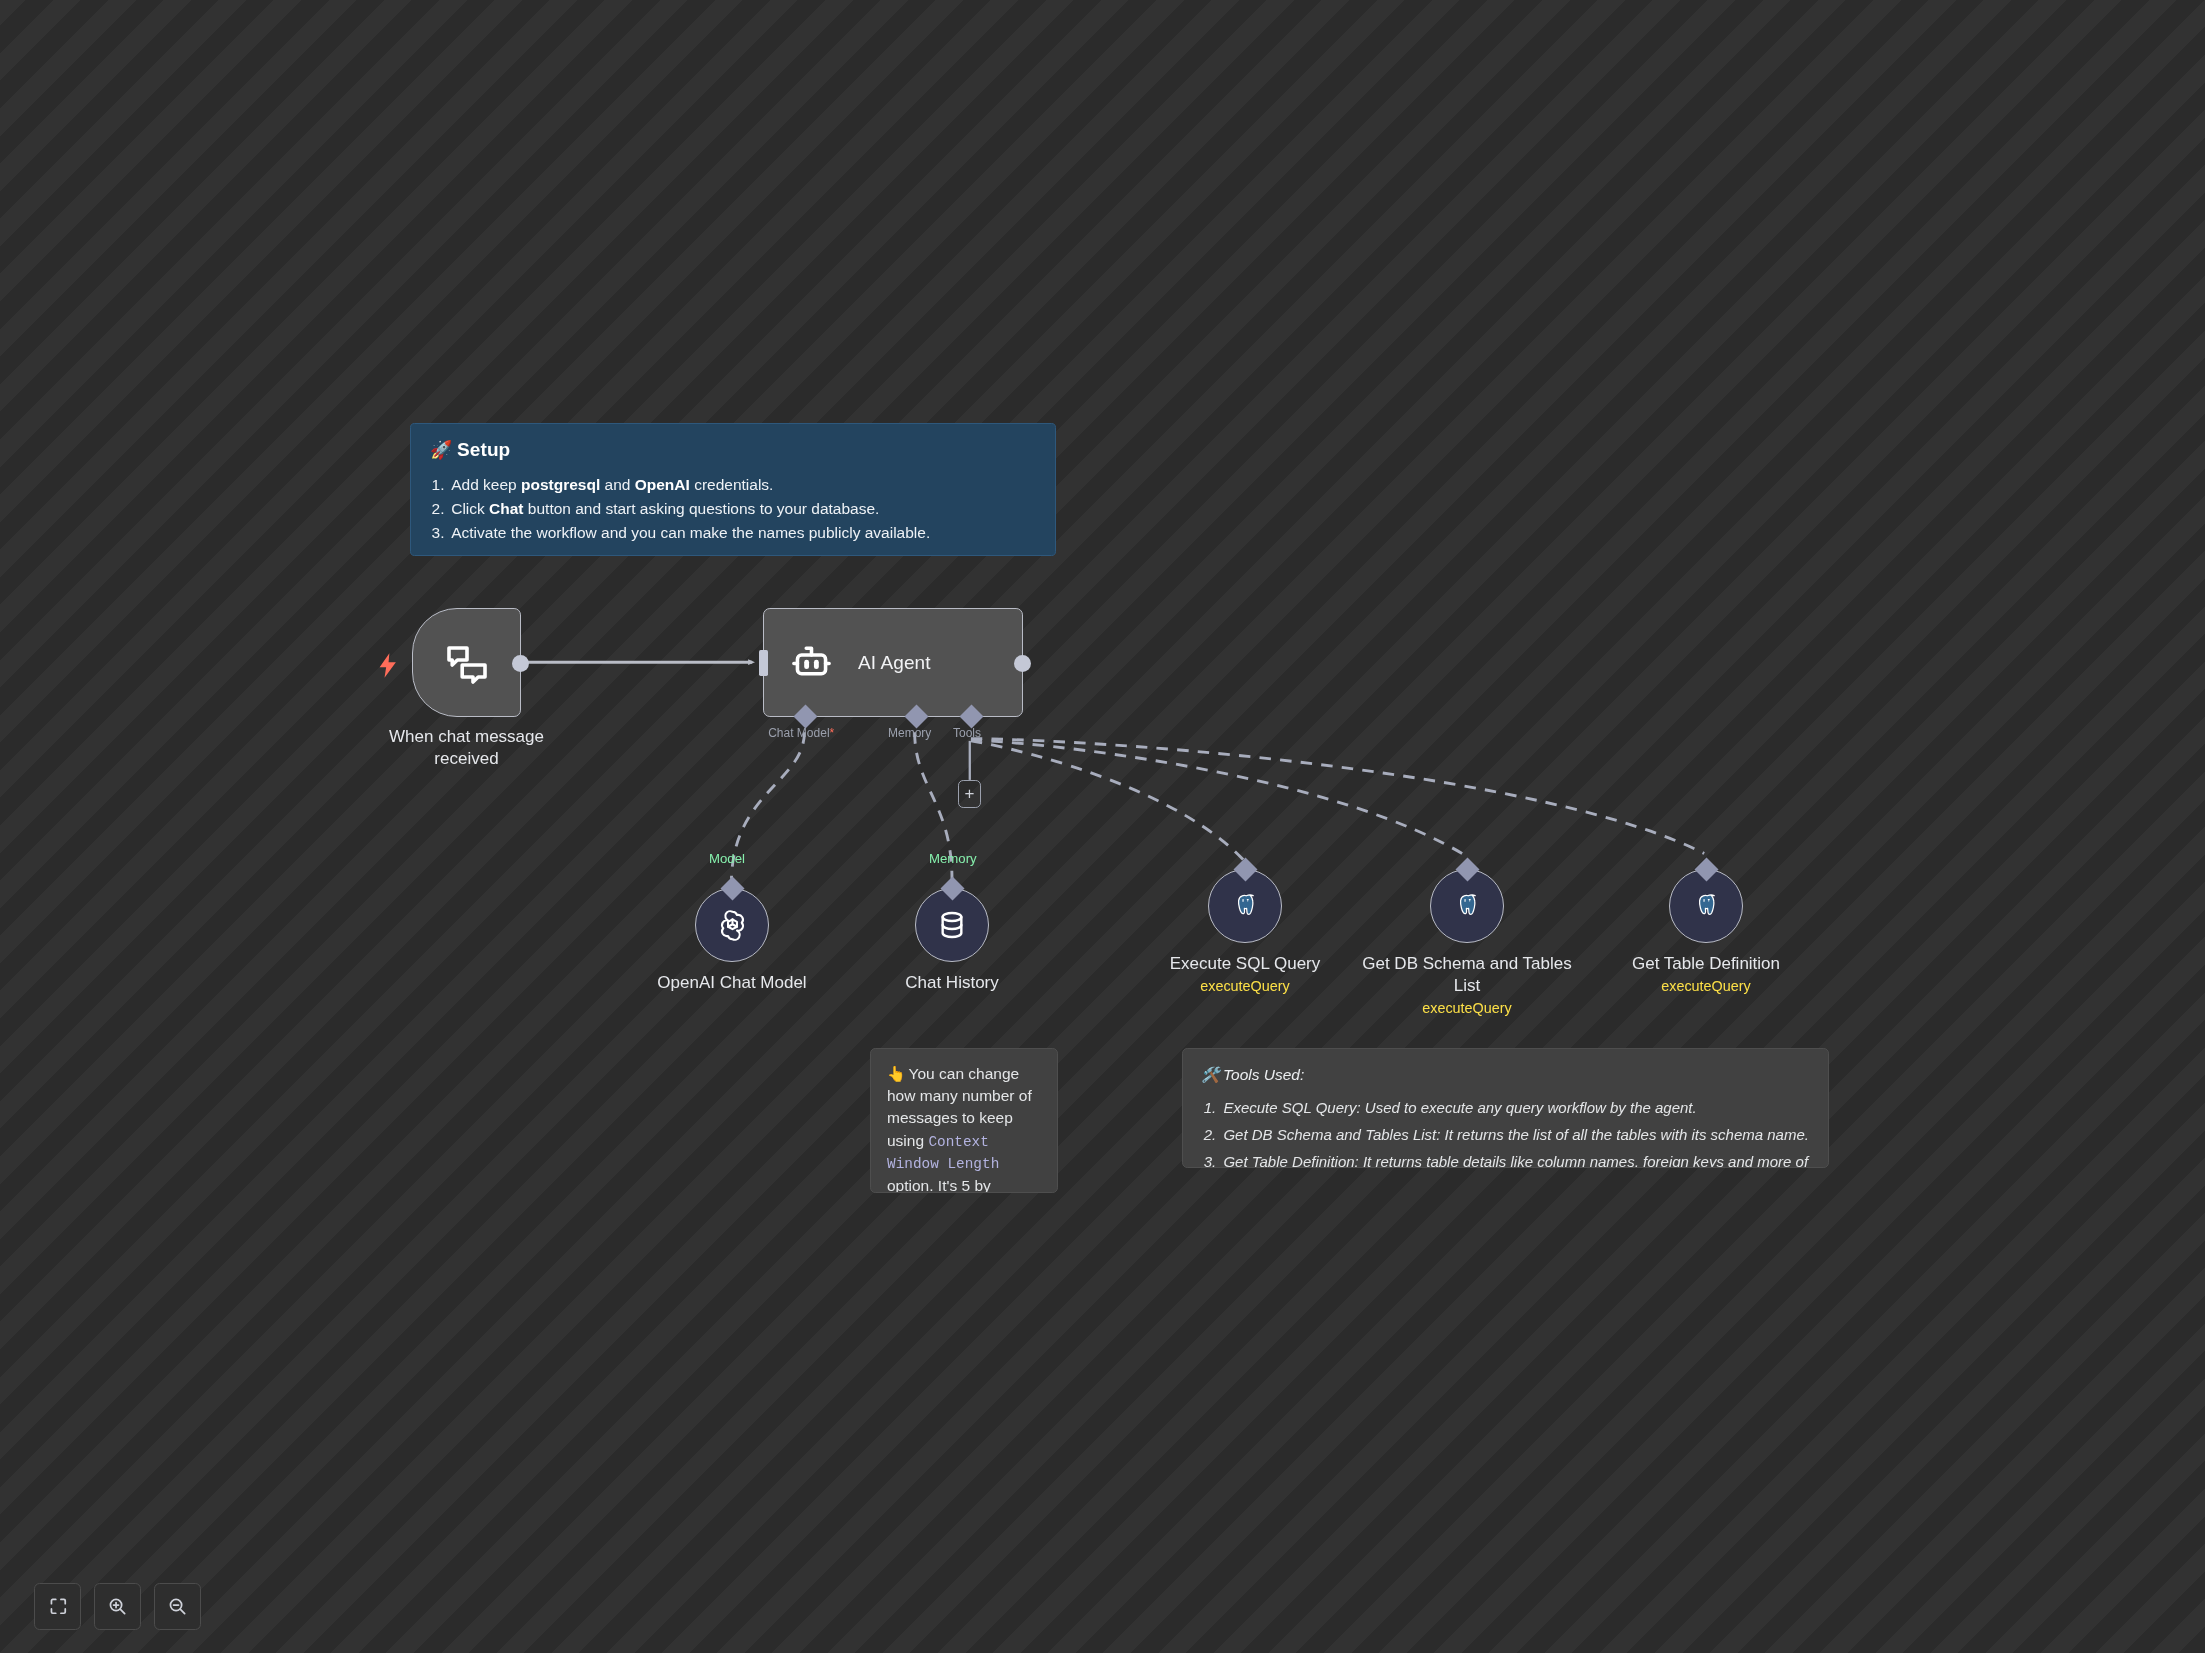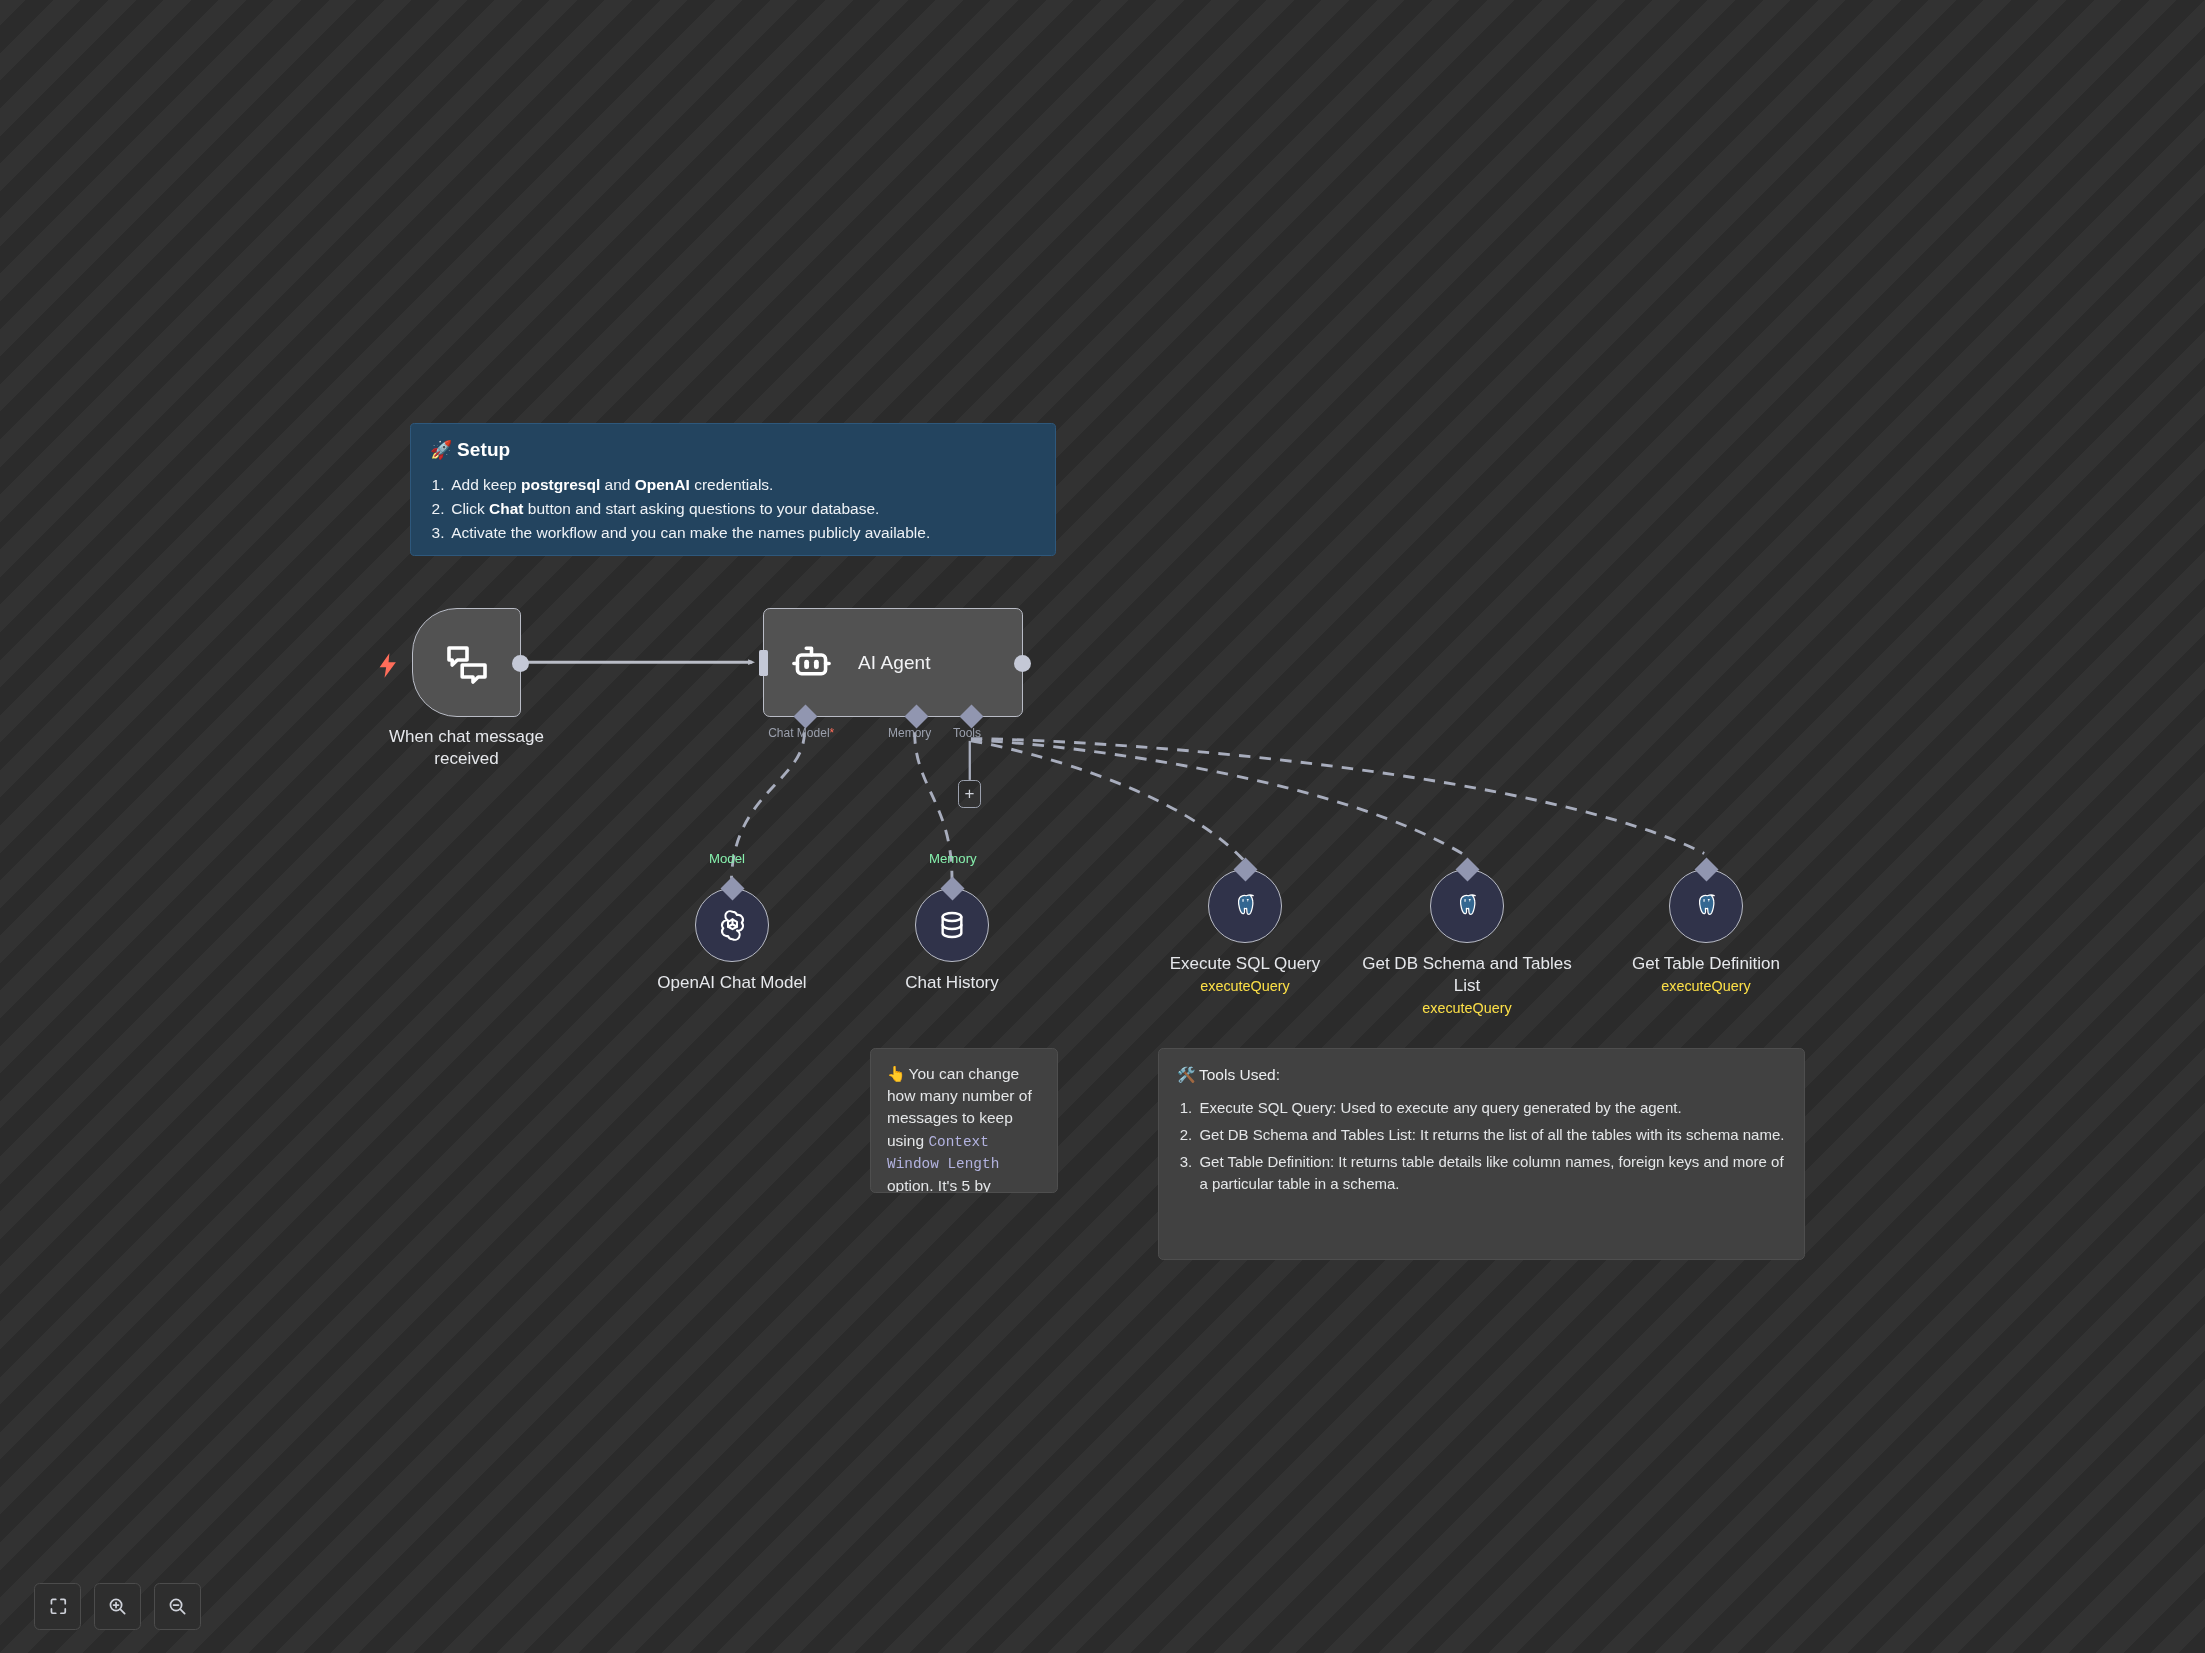--- a/index.html
+++ b/index.html
@@ -107,27 +107,28 @@
     left: 854px;
     top: 1048px;
     width: 188px;
     height: 145px;
     padding: 13.8px 16px;
     font-size: 15.5px;
     line-height: 1.44;
   }
 
   .sticky-tools {
-    left: 1142px;
+    left: 1166px;
     top: 1048px;
     width: 647px;
-    height: 212px;
+    height: 120px;
     padding: 13.8px 18.4px;
     font-size: 15px;
     line-height: 1.5;
+    font-style: italic;
   }
   .sticky-tools .sn-title {
     font-size: 15.5px;
     margin-bottom: 10.3px;
     color: #eceef0;
   }
   .sticky-tools ol {
     list-style: none;
     counter-reset: tl;
   }
@@ -470,21 +471,21 @@
 
   <div class="sticky sticky-grey sticky-memory">
     <span class="emoji-inline">👆</span><span>You can change how many number of messages to keep using </span><span class="code-inline">Context Window Length</span><span> option. It's 5 by default.</span>
   </div>
 
   <div class="sticky sticky-grey sticky-tools">
     <div class="sn-title">
       <span class="emoji-inline">🛠️</span><span>Tools Used:</span>
     </div>
     <ol>
-      <li>Execute SQL Query: Used to execute any query generated by the agent.</li>
+      <li>Execute SQL Query: Used to execute any query workflow by the agent.</li>
       <li>Get DB Schema and Tables List: It returns the list of all the tables with its schema name.</li>
       <li>Get Table Definition: It returns table details like column names, foreign keys and more of a particular table in a schema.</li>
     </ol>
   </div>
 
   <div id="zoom-bar">
     <div class="zbtn">
       <svg width="20.7" height="20.7" viewBox="0 0 24 24" fill="none" stroke="#cfd2da" stroke-width="2" stroke-linecap="round" stroke-linejoin="round">
         <path d="M4 9V5.5A1.5 1.5 0 0 1 5.5 4H9"></path>
         <path d="M15 4h3.5A1.5 1.5 0 0 1 20 5.5V9"></path>

